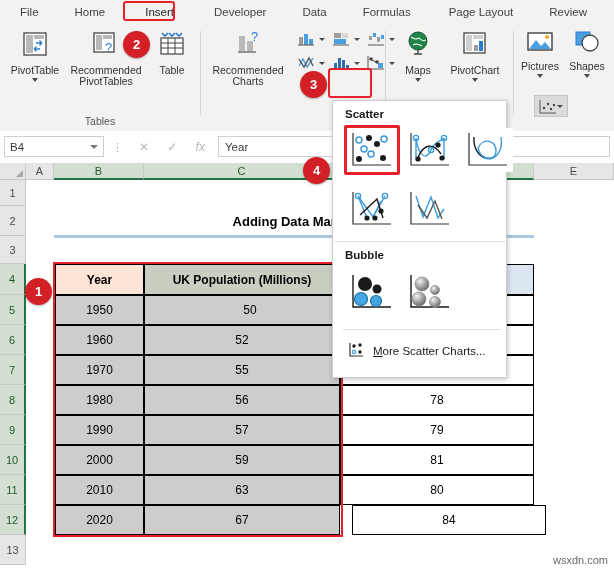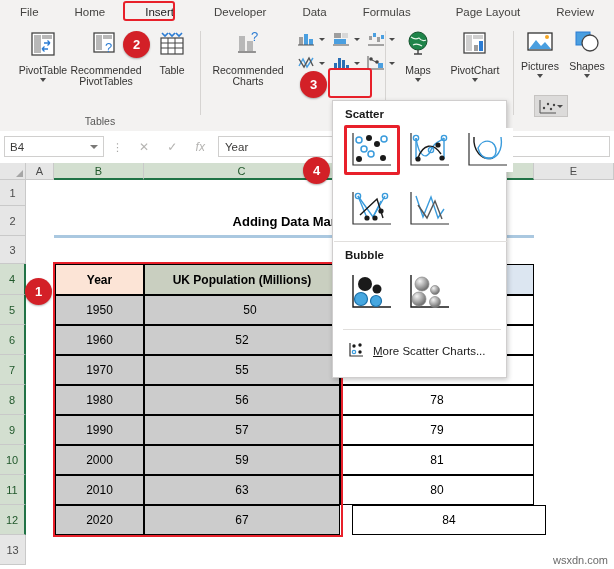--- a/index.html
+++ b/index.html
@@ -305,31 +305,31 @@
 
 <div id="app">
 
   <div class="tabbar">
     <div class="tab first" style="margin-left:14px;">File</div>
     <div class="tab" style="margin-left:22px;">Home</div>
     <div class="tab active-hl" style="margin-left:26px;">Insert</div>
     <div class="tab" style="margin-left:26px;">Developer</div>
     <div class="tab" style="margin-left:22px;">Data</div>
     <div class="tab" style="margin-left:22px;">Formulas</div>
-    <div class="tab" style="margin-left:31px;">Page Layout</div>
+    <div class="tab" style="margin-left:24px;">Page Layout</div>
     <div class="tab" style="margin-left:22px;">Review</div>
     <div class="tab" style="margin-left:20px;">View</div>
     <div class="tab-hl-box"></div>
   </div>
 
   <div class="ribbon">
 
     <div class="rgroup" style="left:0; width:200px;">
 
-      <div class="bigbtn" style="left:12px; width:62px;">
+      <div class="bigbtn" style="left:4px; width:62px;">
         <span class="ico">
           <svg width="30" height="30" viewBox="0 0 30 30">
             <rect x="4" y="4" width="22" height="22" fill="#fff" stroke="#444" stroke-width="1.3"></rect>
             <rect x="6" y="6" width="7" height="18" fill="#b8b8b8"></rect>
             <rect x="14" y="6" width="10" height="4" fill="#b8b8b8"></rect>
             <path d="M16 14 h6 M22 14 l-2.5 -2.5 M22 14 l-2.5 2.5" stroke="#2b7cd3" stroke-width="1.3" fill="none"></path>
             <path d="M20 20 h-6 M14 20 l2.5 -2.5 M14 20 l2.5 2.5" stroke="#2b7cd3" stroke-width="1.3" fill="none"></path>
           </svg>
         </span>
         <span>PivotTable</span>

